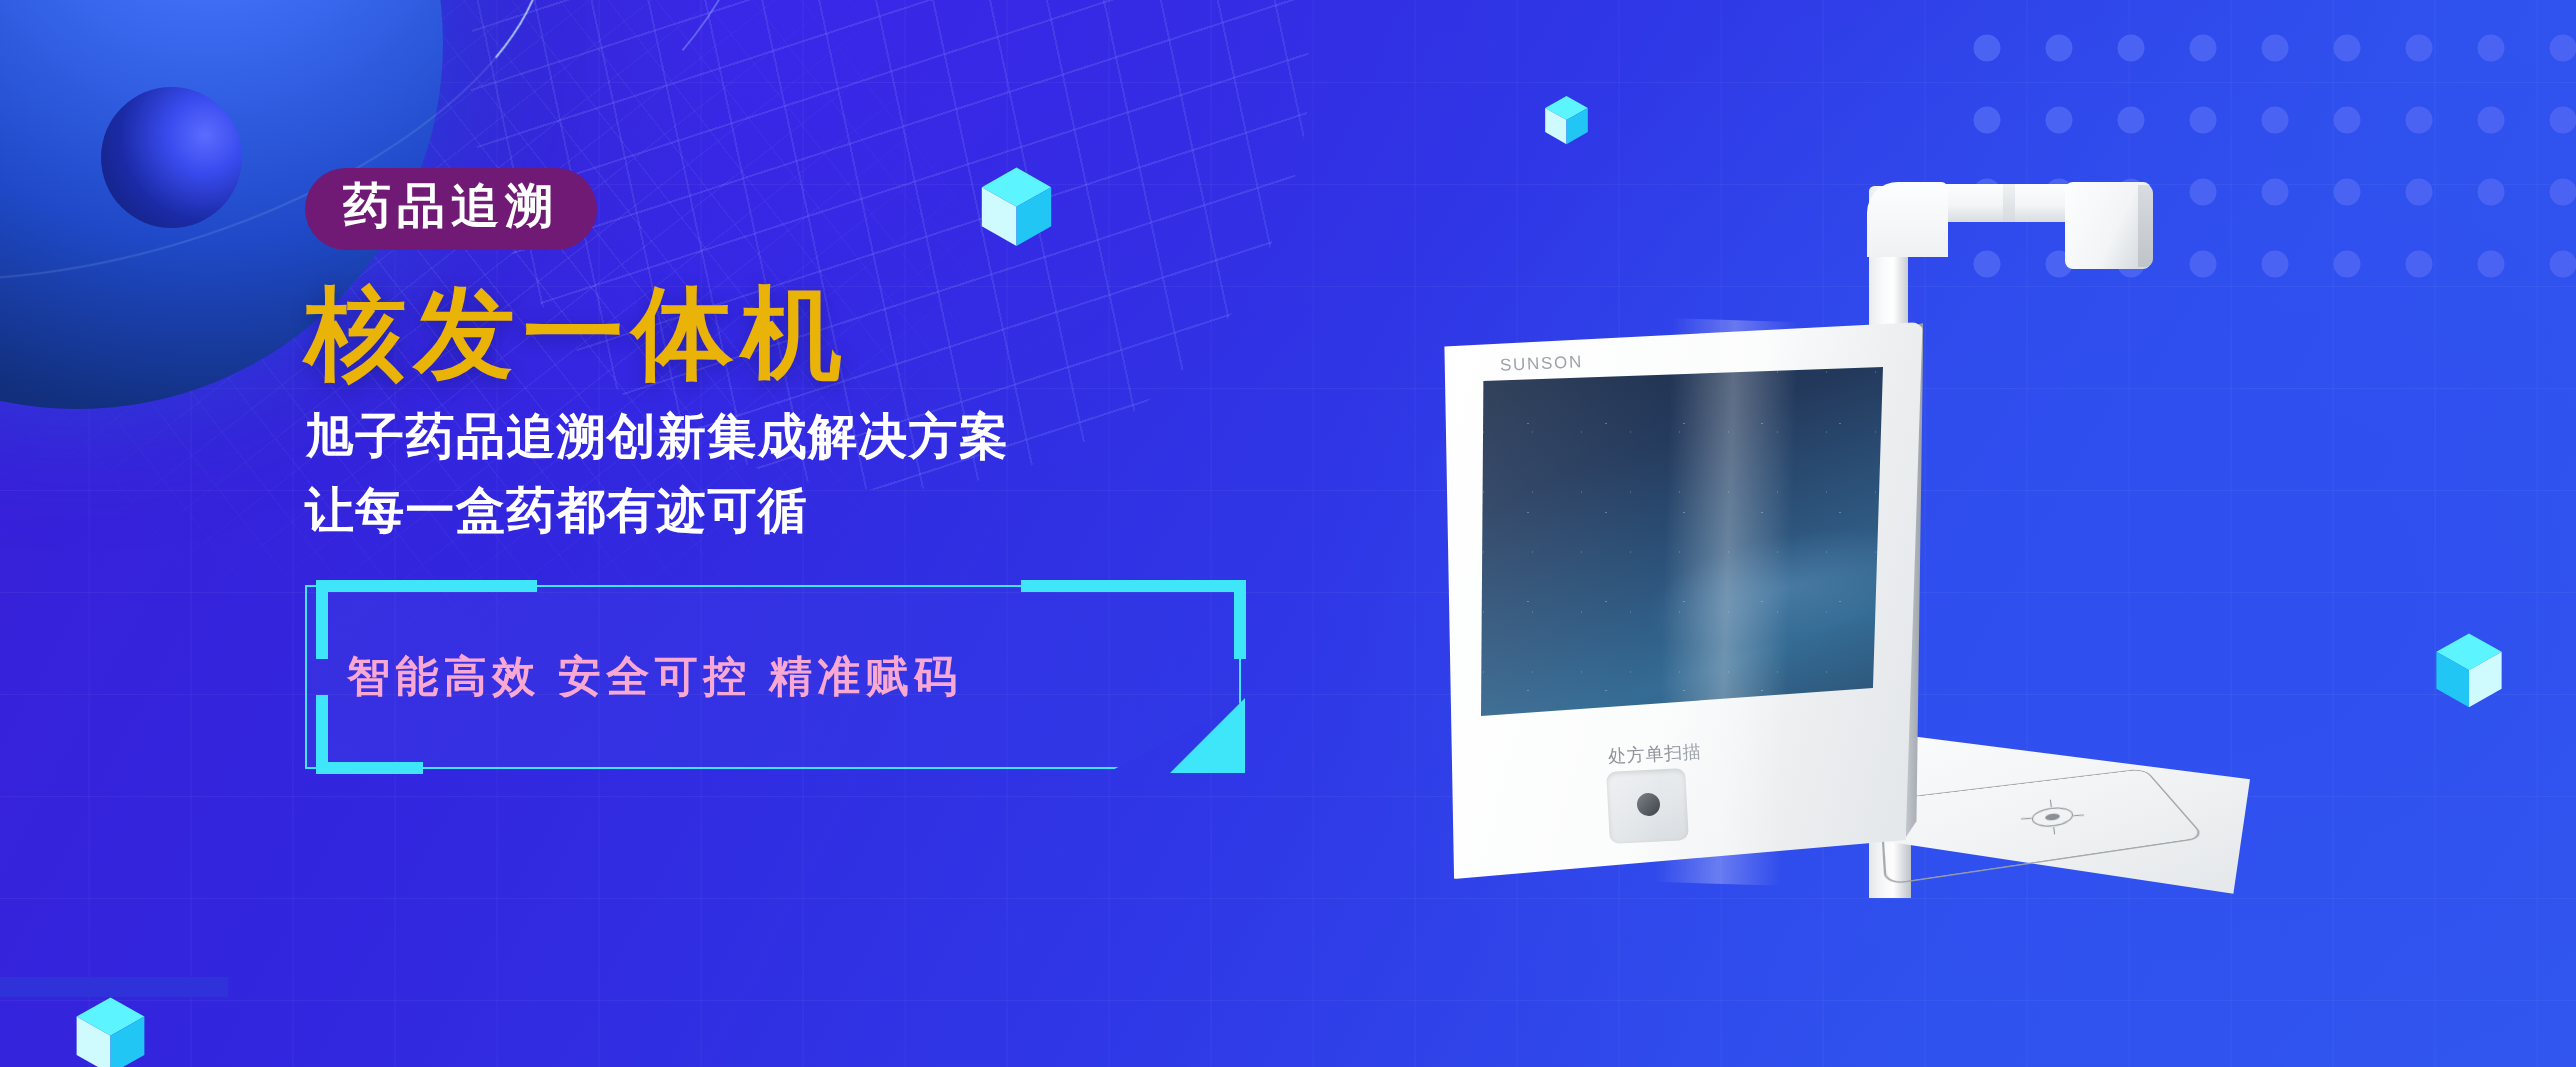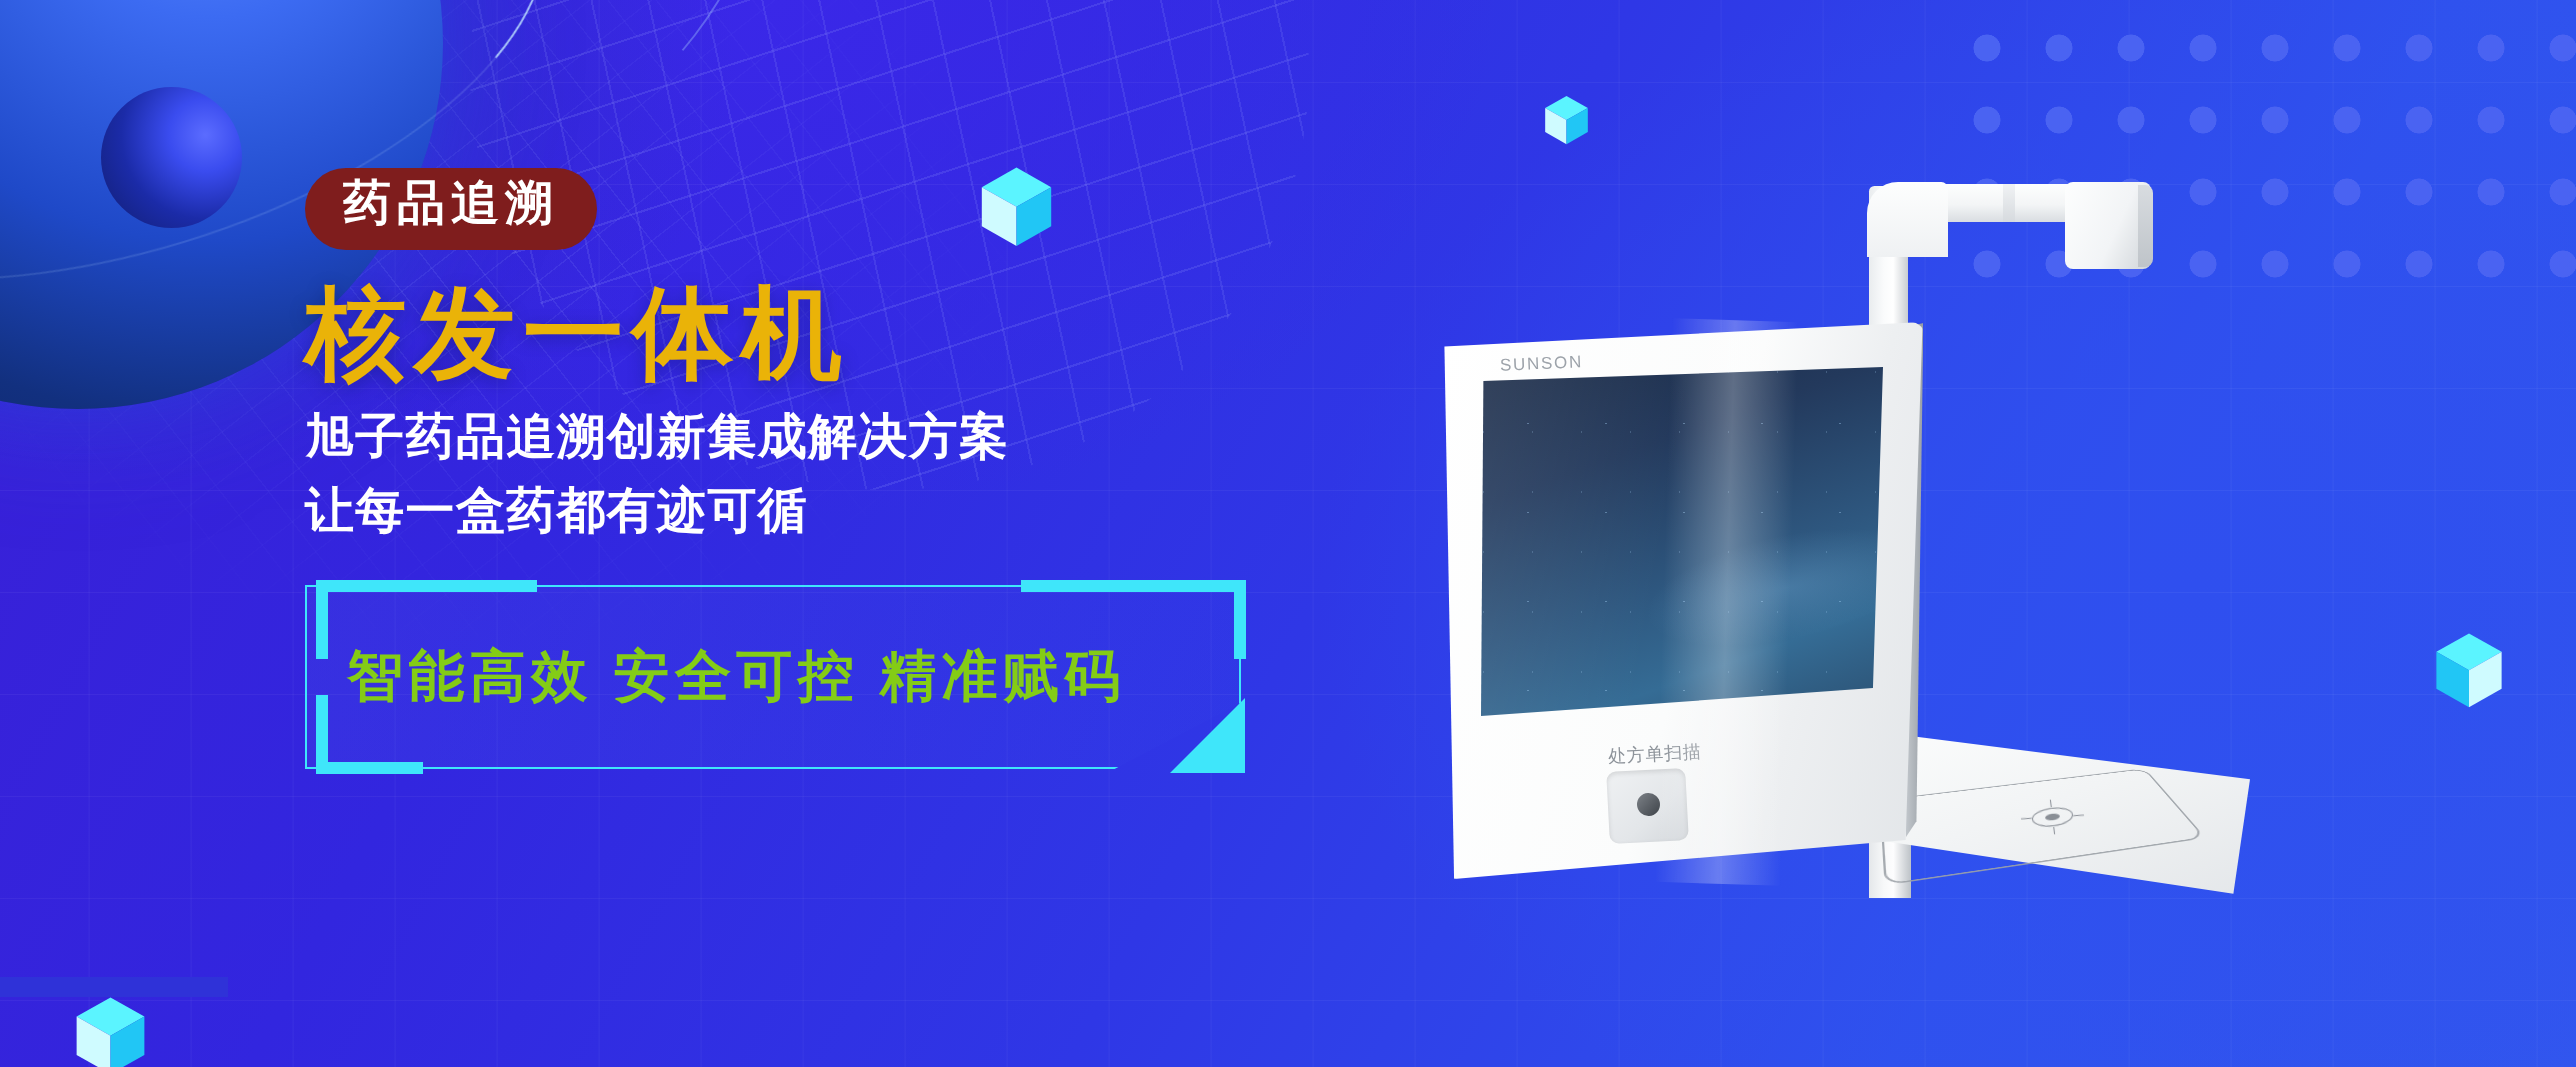--- a/index.html
+++ b/index.html
@@ -143,25 +143,24 @@
 
   
   .content {
     position: absolute;
     left: 305px; top: 168px;
     width: 973px;
   }
 
   .badge {
     display: inline-block;
-    background: #7f1d1d;
+    background: #701a75;
     border-radius: 67px;
     padding: 13.4px 38px 17.4px 38px;
     line-height: 1;
-    font-family: Liberation Mono, monospace;
   }
   .badge-text {
     display: block;
     color: #FFFFFF;
     font-size: 48px;
     font-weight: 700;
     letter-spacing: 6px;
     line-height: 1.06;
     white-space: nowrap;
   }
@@ -218,22 +217,22 @@
     width: 0; height: 0;
     border-left: 75px solid transparent;
     border-bottom: 75px solid #3FE6FA;
   }
   .tagbox-text {
     position: absolute;
     left: 42px; top: 0;
     height: 100%;
     display: flex;
     align-items: center;
-    color: #84cc16;
-    font-size: 56px;
+    color: #f9a8d4;
+    font-size: 43px;
     font-weight: 700;
     letter-spacing: 5.4px;
     white-space: nowrap;
   }
 
   
   .device {
     position: absolute;
     left: 1442px; top: 154px;
     width: 839px; height: 771px;

